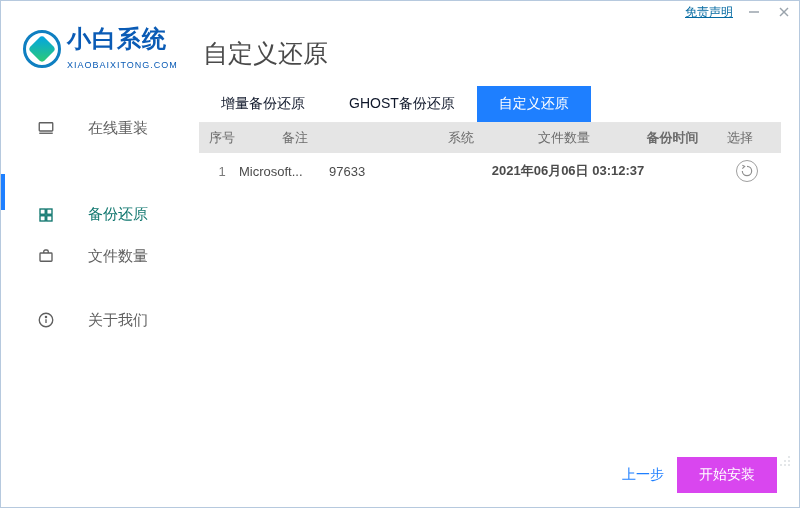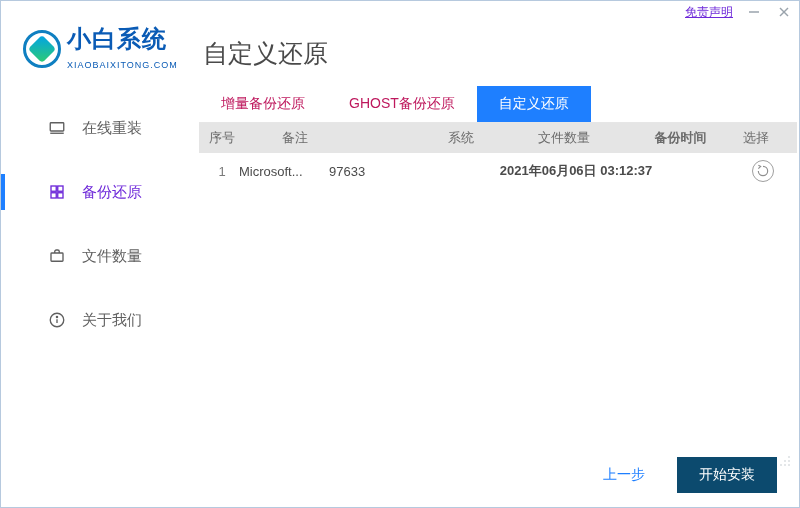--- a/index.html
+++ b/index.html
@@ -1,51 +1,51 @@
 <!DOCTYPE html>
 <html><head>
 <meta charset="utf-8">
 <style>
   * { box-sizing: border-box; margin: 0; padding: 0; }
   html, body { width: 800px; height: 508px; font-family: "Microsoft YaHei", Arial, sans-serif; overflow: hidden; }
   .window { width: 800px; height: 508px; border: 1px solid #b6c9de; background: #fff; position: relative; display: flex; flex-direction: column; }
   .titlebar { height: 22px; display: flex; justify-content: flex-end; align-items: center; padding-right: 6px; gap: 12px; font-size: 12px; color: #9aa3ac; }
-  .titlebar a { color: #6d28d9; text-decoration: underline; cursor: pointer; }
+  .titlebar a { color: #0369a1; text-decoration: underline; cursor: pointer; }
   .titlebar .btn { width: 18px; height: 18px; display: flex; align-items: center; justify-content: center; cursor: pointer; }
   .body { flex: 1; display: flex; position: relative; }
   .sidebar { width: 192px; padding-top: 2px; }
   .logo-row { padding: 2px 10px 26px 22px; display: flex; align-items: center; gap: 6px; }
   .logo-mark { width: 38px; height: 38px; border-radius: 50%; border: 3px solid #0f7fc1; position: relative; display:flex; align-items:center; justify-content:center; overflow:hidden; }
   .logo-mark::before { content:""; width: 20px; height: 20px; border-radius:4px; background: linear-gradient(135deg,#00a2e8,#2ecc71); transform: rotate(45deg); }
   .brand { display:flex; flex-direction:column; line-height:1; }
   .brand-title { font-size: 24px; font-weight: 700; color: #0a5bb5; letter-spacing: 1px; }
   .brand-sub { font-size: 9px; letter-spacing: 1px; color: #0a5bb5; margin-top: 10px; }
   .nav { display:flex; flex-direction:column; }
-  .nav-item { height: 64px; display:flex; align-items:center; padding-left: 47px; gap: 16px; color:#5f5f5f; cursor:pointer; position:relative; font-size:15px; }
-  .nav-item.active { color:#6d28d9; }
+  .nav-item { height: 64px; display:flex; align-items:center; padding-left: 36px; gap: 33px; color:#5f5f5f; cursor:pointer; position:relative; font-size:15px; }
+  .nav-item.active { color:#0f766e;align-items:flex-end; }
   .nav-item.active::before { content:""; position:absolute; left:0; top:14px; bottom:14px; width:4px; background:#1e7fff; }
   .nav-icon { width:18px; height:18px; display:flex; align-items:center; justify-content:center; color: inherit; }
-  .main { flex:1; display:flex; flex-direction:column; padding: 0 2px 0 6px; }
+  .main { flex:1; display:flex; flex-direction:column; padding: 0 18px 0 6px; }
   .page-title { font-size: 25px; color:#4a4a4a; font-weight:400; padding: 14px 4px 10px 4px; }
   .tabs { display:flex; border-bottom: 1px solid #e6e6e6; font-size:14px; margin-top: 6px; }
-  .tab { padding: 9px 22px; color:#be185d; cursor:pointer; }
+  .tab { padding: 9px 22px; color:#0f172a; cursor:pointer; }
   .tab.active { background:#1e7fff; color:#fff; }
   .table-header { display:flex; background:#e5e5e5; color:#6b6b6b; font-size:13px; height:30px; align-items:center; padding: 0 14px 0 6px; }
   .col-index { width: 34px; text-align:center; }
   .col-note { width: 170px; padding-left: 4px; margin-left: 39px; }
   .col-sys { width: 90px; }
   .col-count { width: 80px; }
   .col-time { flex:1; text-align:center;font-weight:bold; }
   .col-select { width: 40px; text-align:left; }
   .table-row { display:flex; color:#4b4b4b; font-size:13px; height:36px; align-items:center; padding: 0 14px 0 6px; }
   .table-row .col-index { color:#7a7a7a; }
   .revert-btn { width:22px; height:22px; border:1.5px solid #9f9f9f; border-radius:50%; display:flex; align-items:center; justify-content:center; cursor:pointer; margin:0 auto; }
-  .footer { position:absolute; right: 22px; bottom: 14px; display:flex; align-items:center; gap: 32px; font-size:14px; }
+  .footer { position:absolute; right: 22px; bottom: 14px; display:flex; align-items:center; gap: 13px; font-size:14px; }
   .btn-prev { color:#1e7fff; cursor:pointer; }
-  .btn-primary { background:#0c4a6e; color:#fff; padding: 9px 22px; cursor:pointer; min-width: 88px; text-align:center; }
+  .btn-primary { background:#d946ef; color:#fff; padding: 9px 22px; cursor:pointer; min-width: 88px; text-align:center; }
   .grip { position:absolute; right:6px; bottom:38px; width:16px; height:16px; opacity:.35; }
   .grip svg { display:block; }
 </style>
 </head>
 <body>
 
 <div class="window">
 
   <div class="titlebar">
     <a>免责声明</a>

